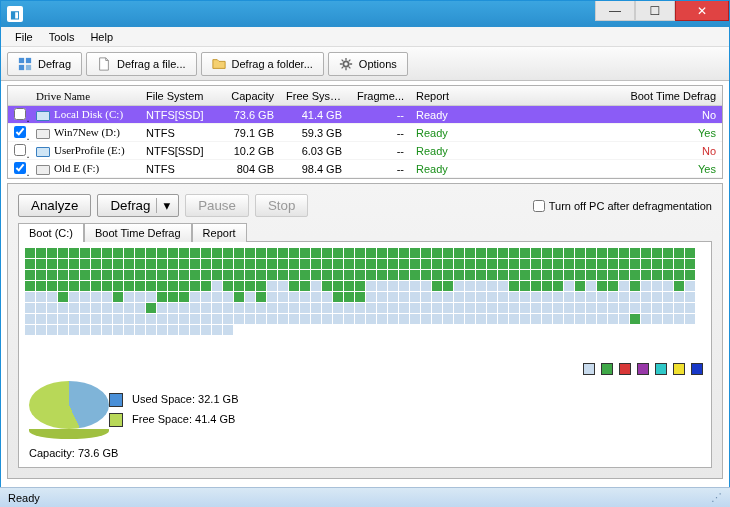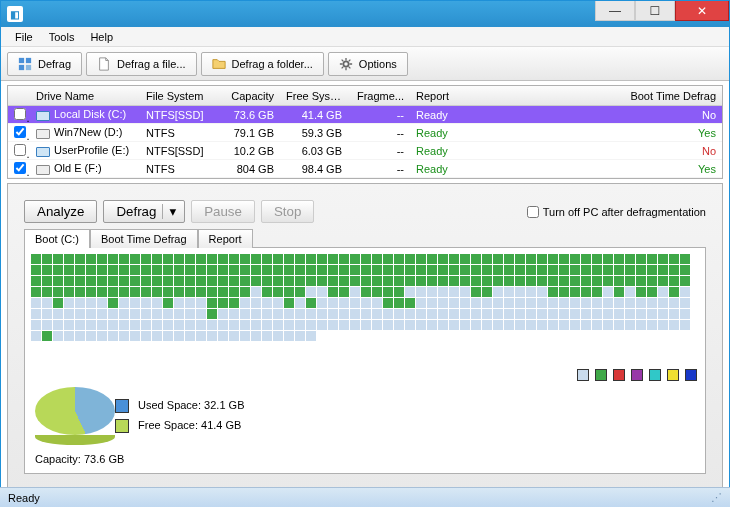--- a/index.html
+++ b/index.html
@@ -10,29 +10,29 @@
 .win-btn { width: 40px; height: 20px; display: flex; align-items: center; justify-content: center; color: #333; font-size: 12px; margin-top:-6px; background:#e8e8e8; border:1px solid #ccc; border-top:none;}
 .win-btn.close { background: #e04343; color: #fff; width: 54px; border-color:#b02020;}
 .menubar { background: #f5f5f5; height: 20px; display: flex; align-items: center; padding: 0 6px; border-bottom: 1px solid #ddd; }
 .menubar span { padding: 16px 8px; }
 .toolbar { background: linear-gradient(#fcfcfc,#e8e8e8); height: 34px; display: flex; align-items: center; padding: 0 6px; border-bottom: 1px solid #bfbfbf; gap: 4px;}
 .tbtn { border: 1px solid #b0b0b0; background: linear-gradient(#fff,#f0f0f0); padding: 4px 10px; display: flex; align-items: center; gap: 6px; border-radius: 2px;}
 .tbtn .ic { width: 14px; height: 14px; }
 .grid { border: 1px solid #b0b0b0; margin: 4px 6px; background: #fff;}
 .ghead { display:flex; background: linear-gradient(#fcfcfc,#e8e8e8); border-bottom: 1px solid #ccc; height: 20px; align-items:center;}
 .ghead div, .grow div { padding: 2px 6px; overflow:hidden; white-space:nowrap; text-overflow:ellipsis;}
-.c-chk{width:22px;flex:none;} .c-name{width:110px;flex:none;} .c-fs{width:78px;flex:none;} .c-cap{width:62px;flex:none;text-align:right;} .c-free{width:68px;flex:none;text-align:right;} .c-frag{width:62px;flex:none;text-align:right;} .c-stat{width:120px;flex:none;} .c-boot{flex:1;text-align:right;padding-right:8px;}
+.c-chk{width:22px;flex:none;} .c-name{width:110px;flex:none;font-family:Liberation Serif, serif;} .c-fs{width:78px;flex:none;} .c-cap{width:62px;flex:none;text-align:right;} .c-free{width:68px;flex:none;text-align:right;} .c-frag{width:62px;flex:none;text-align:right;} .c-stat{width:120px;flex:none;} .c-boot{flex:1;text-align:right;padding-right:8px;}
 .grow { display:flex; height: 18px; align-items:center; border-bottom:1px solid #f4f4f4;}
 .grow.sel { background:#8b5cf6; color:#fff;}
 .grow .ready{ color:#1a8f1a;} .grow.sel .ready{color:#fff;}
 .boot-no{color:#d03030;} .boot-yes{color:#1a8f1a;} .grow.sel .boot-no{color:#fff;}
 .drive-ic{width:14px;height:10px;border:1px solid #888;background:#eee;display:inline-block;margin-right:4px;vertical-align:middle;border-radius:1px;}
 .drive-ic.ssd{border-color:#3a7fc0;background:#cfe5f5;}
 input[type=checkbox]{width:12px;height:12px;}
-.lower{ margin:4px 6px; border:1px solid #b0b0b0; background:linear-gradient(#f4f4f4,#e9e9e9); padding:16px; }
+.lower{ margin:4px 6px; border:1px solid #b0b0b0; background:linear-gradient(#f4f4f4,#e9e9e9); padding:10px; }
 .actionrow{display:flex; align-items:center; gap:6px; padding-bottom:6px;}
 .abtn{border:1px solid #9a9a9a; background:linear-gradient(#fff,#e4e4e4); padding:3px 12px; border-radius:2px;}
 .abtn.dis{color:#999;border-color:#ccc;}
 .abtn.split{padding:3px 8px 3px 12px;display:flex;gap:6px;align-items:center;}
 .abtn.split .arr{border-left:1px solid #aaa;padding-left:6px;}
 .actionrow .spacer{flex:1;}
 .turnoff{display:flex;align-items:center;gap:4px;}
 .tabs{display:flex; gap:0;}
 .tab{border:1px solid #b0b0b0; border-bottom:none; padding:3px 10px; background:linear-gradient(#fff,#ececec); margin-bottom:-1px; position:relative;}
 .tab.active{background:#fff; z-index:2;}

